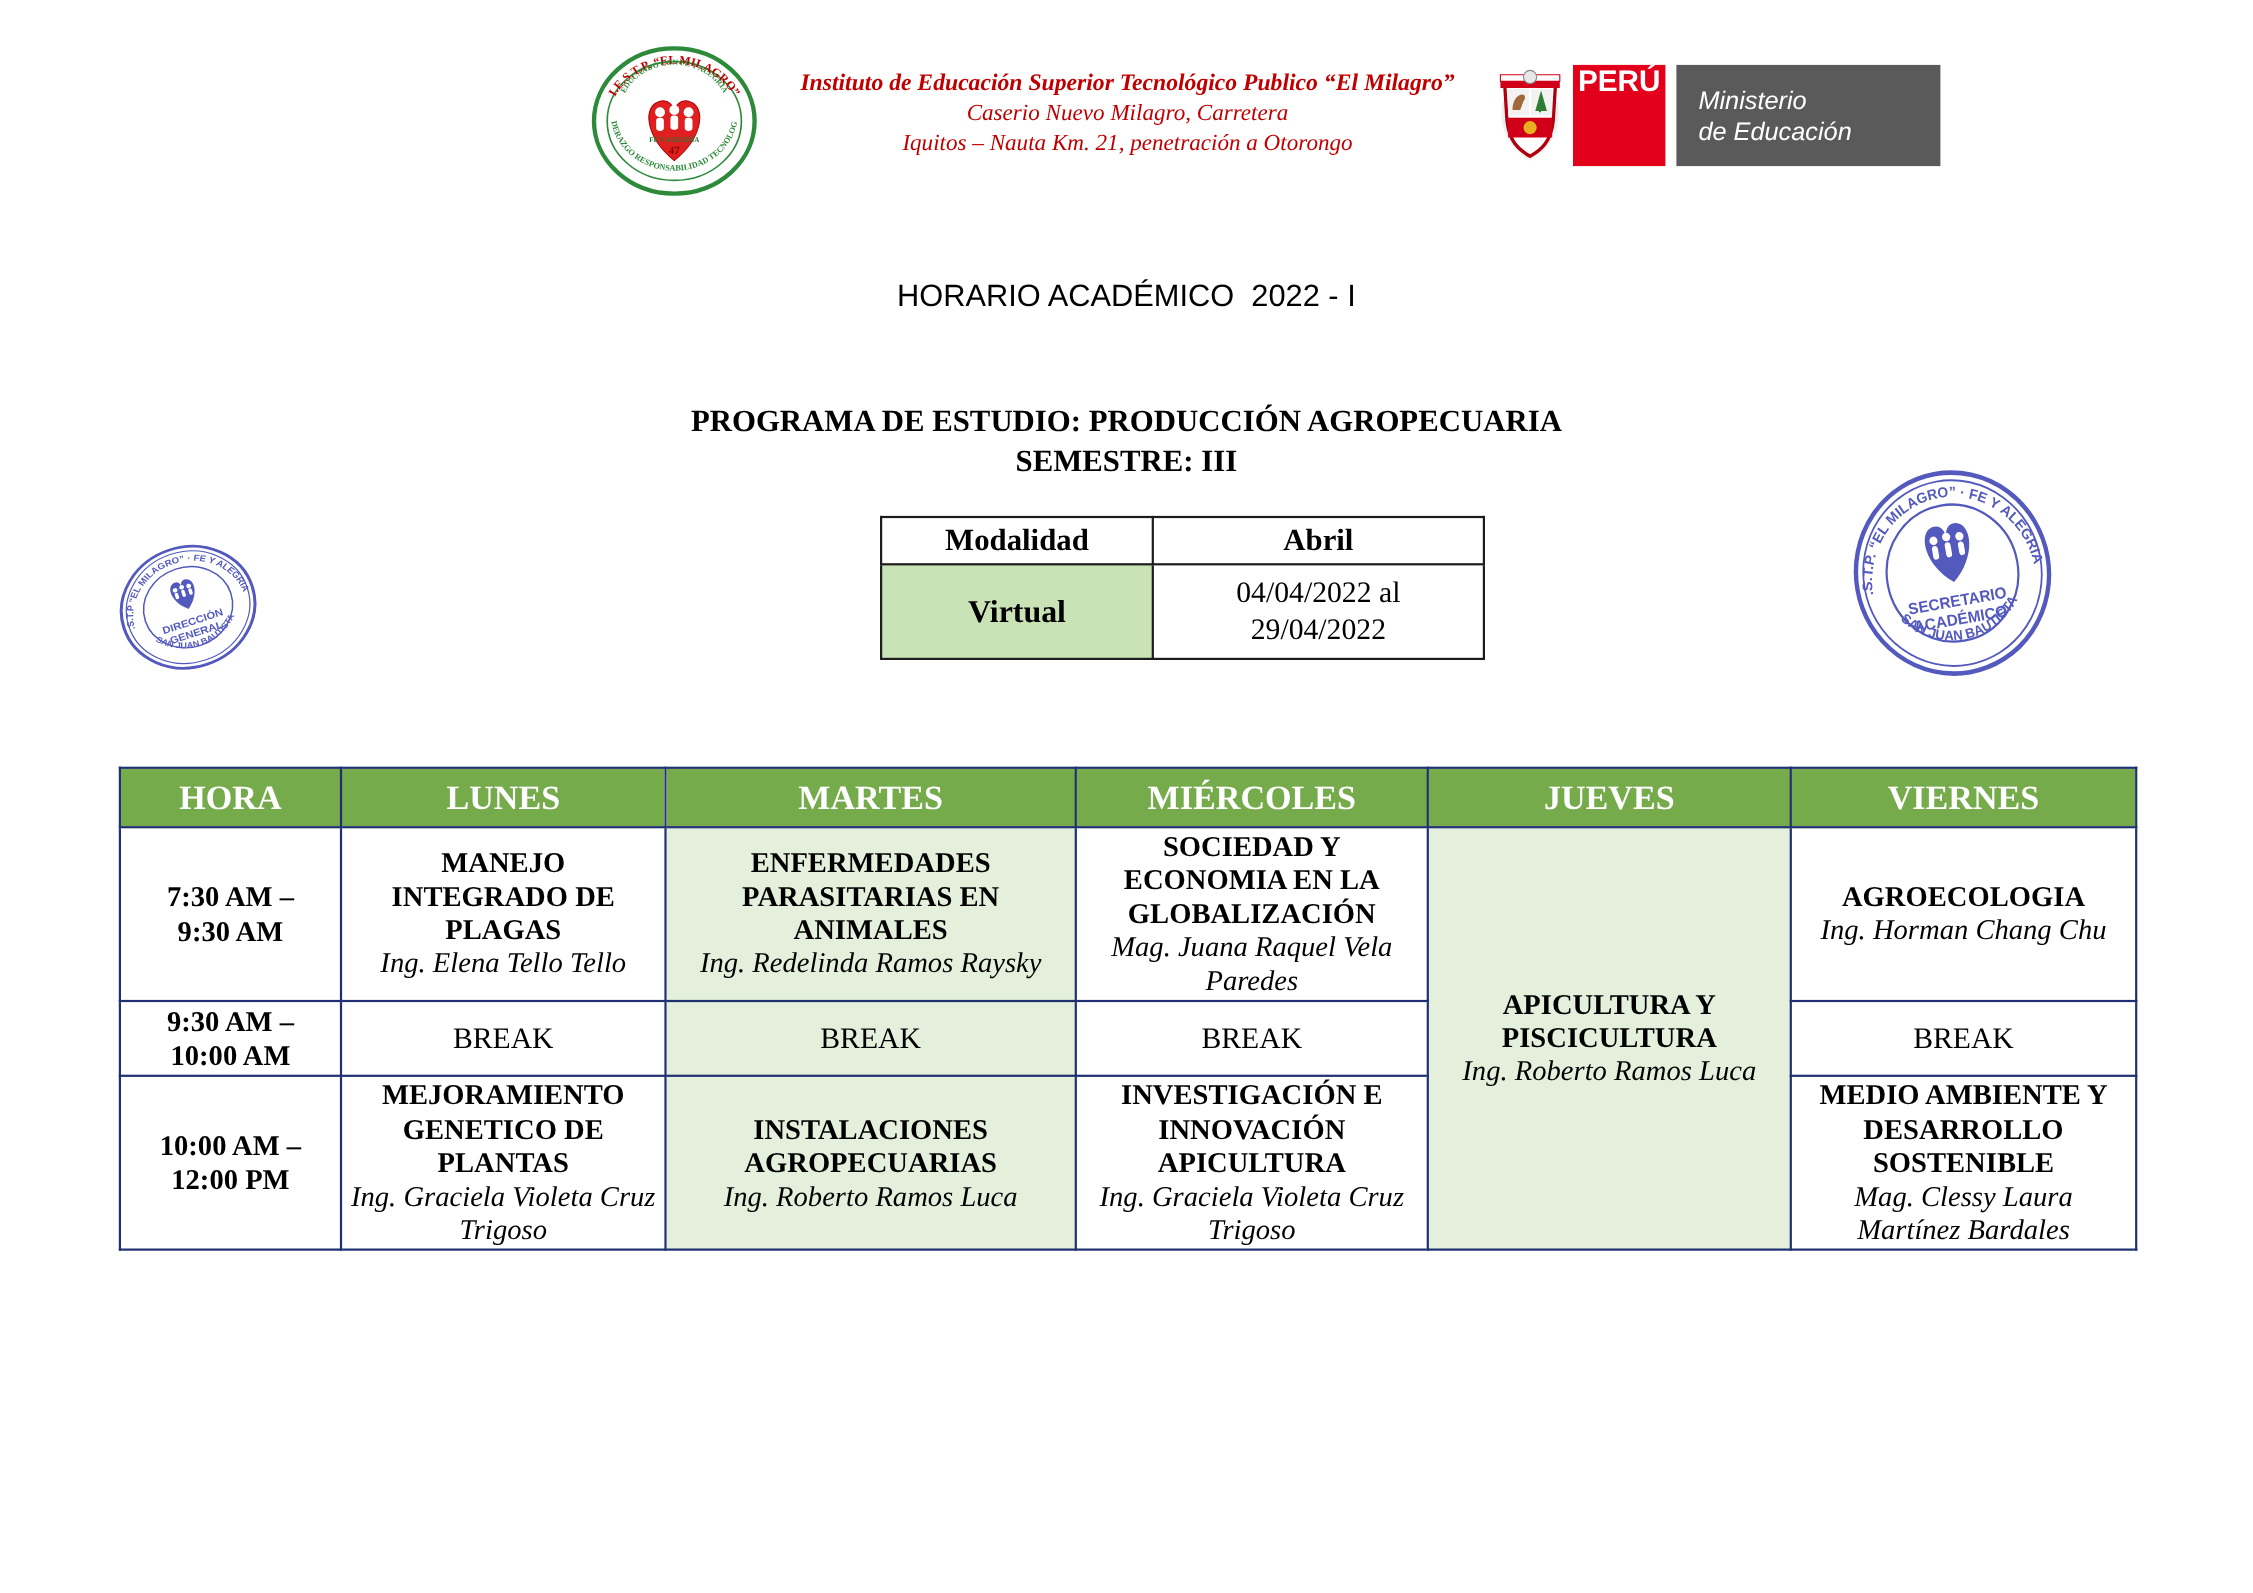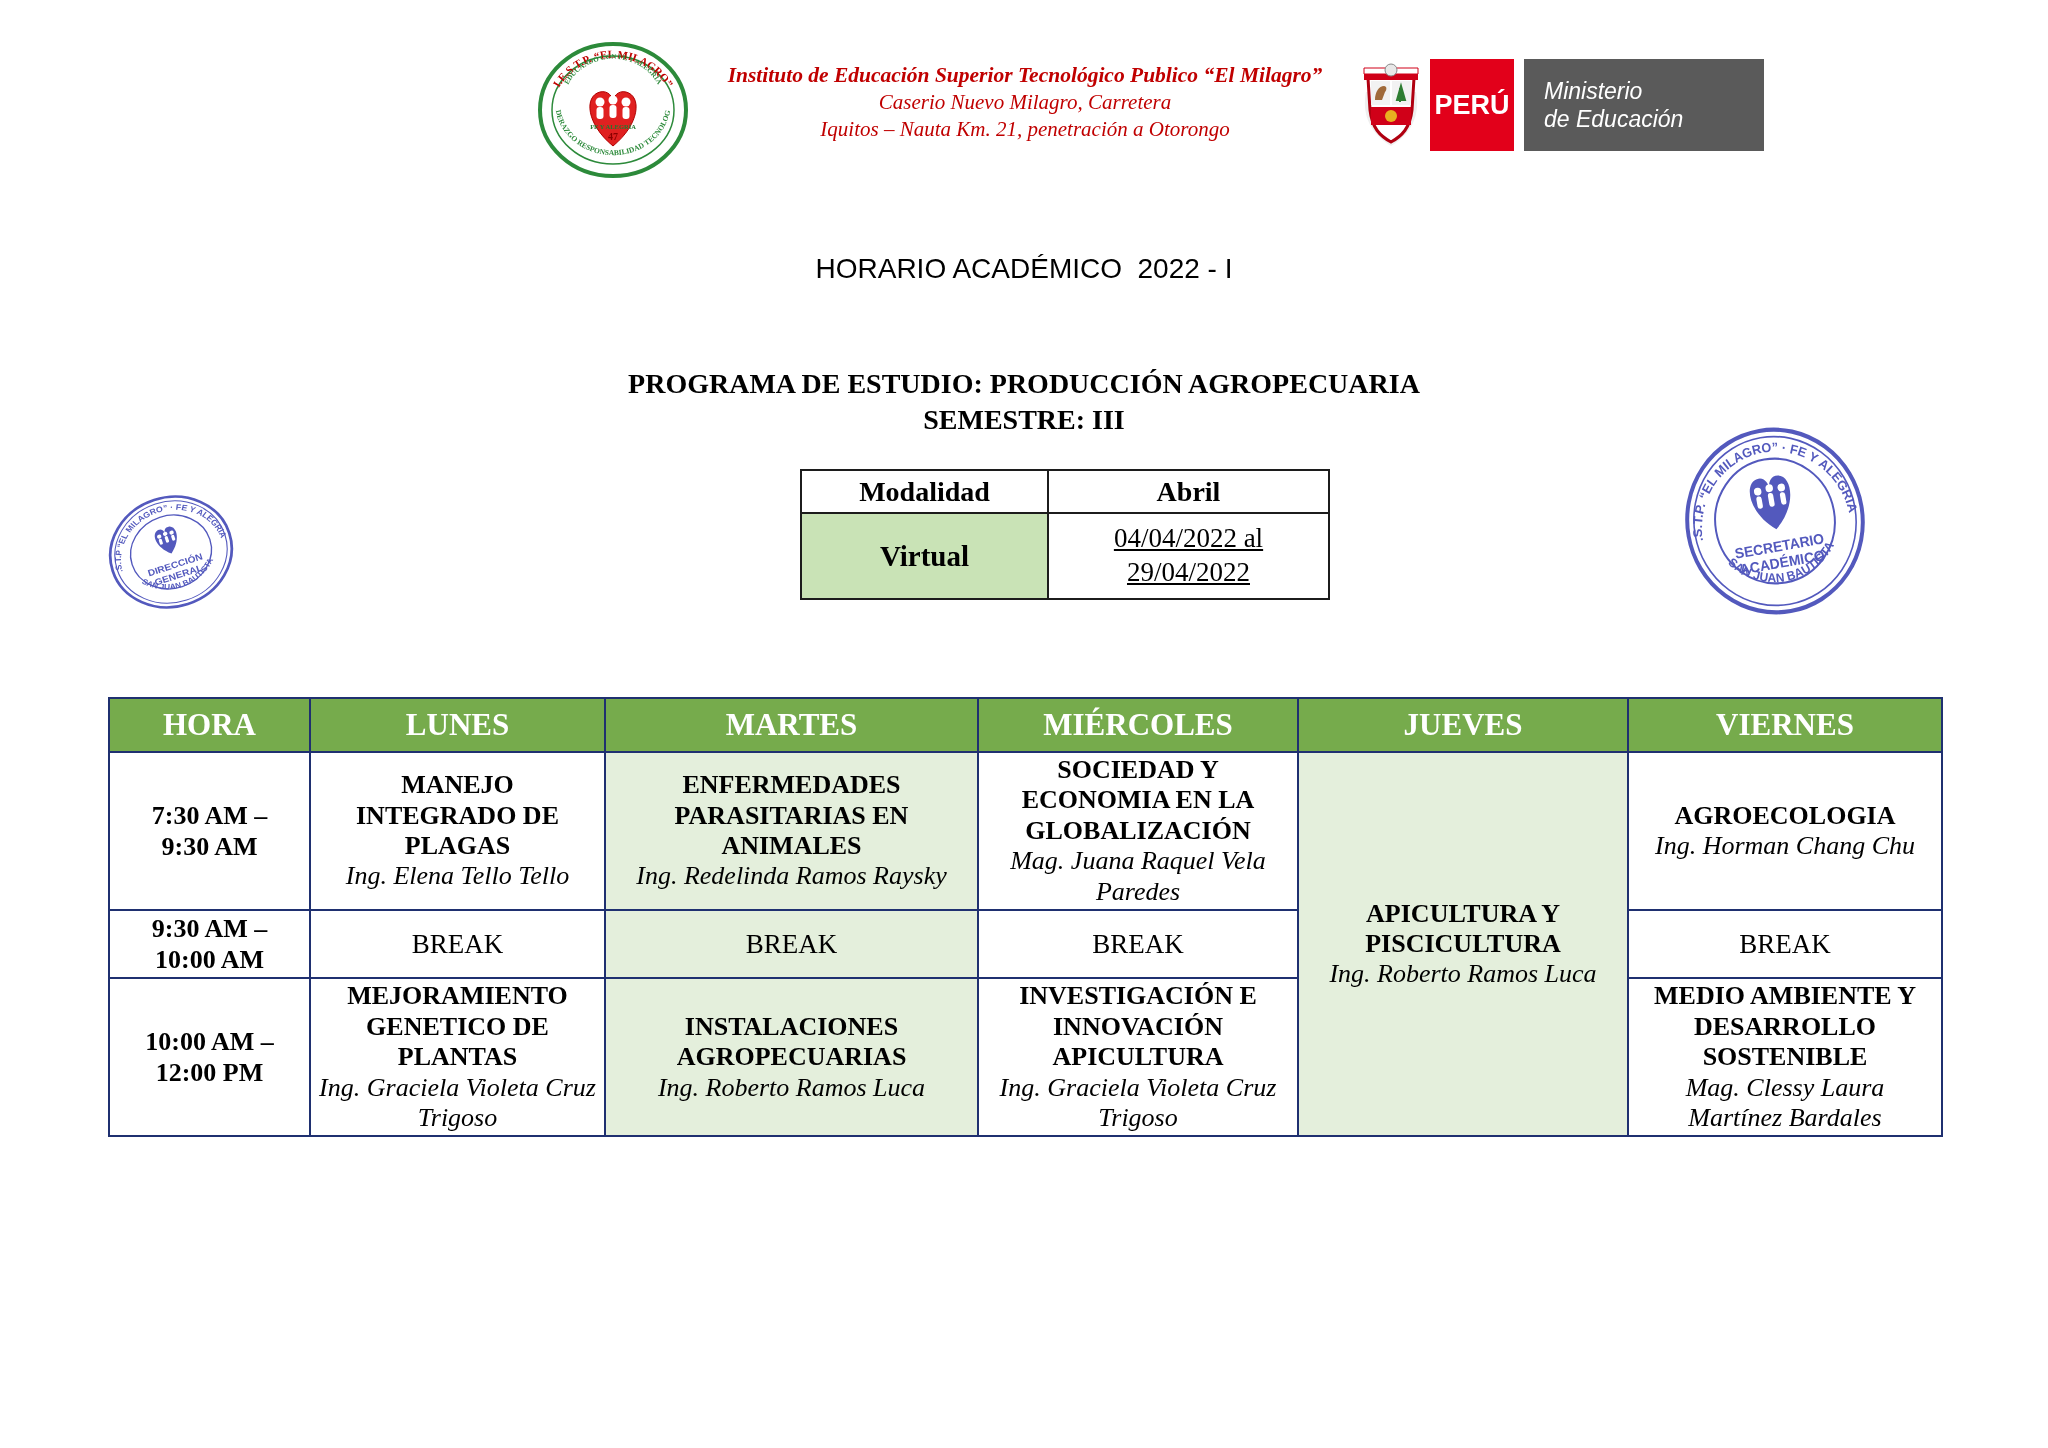--- a/index.html
+++ b/index.html
@@ -8,38 +8,38 @@
   .abs{position:absolute;}
   .center{text-align:center;}
   .pre{white-space:pre;}
 
   
   #org-block{left:690px;top:62px;width:670px;text-align:center;color:#c00000;line-height:27px;}
   .org-line{font-style:italic;font-size:21px;}
   .org-line.bold{font-weight:bold;font-size:21.5px;}
 
   #peru-brand{left:1362px;top:58px;height:94px;display:flex;align-items:center;gap:10px;}
-  #peru-red-box{width:84px;height:92px;background:#e2001a;color:#fff;display:flex;align-items:center;justify-content:center;
+  #peru-red-box{width:84px;height:92px;background:#e2001a;color:#fff;display:flex;justify-content:center;
     font-family:"Liberation Sans",sans-serif;font-weight:bold;font-size:27px;}
   #ministry-box{width:240px;height:92px;background:#5a5a5a;color:#fff;display:flex;flex-direction:column;justify-content:center;
     font-family:"Liberation Sans",sans-serif;font-size:23px;line-height:28px;padding-left:20px;box-sizing:border-box;font-style:italic;}
 
   
   #motto{left:0;right:0;top:213px;font-family:"Liberation Sans",sans-serif;font-weight:bold;font-size:29px;letter-spacing:-0.5px;}
   #academic-title{left:0;right:0;top:253px;font-family:"Liberation Sans",sans-serif;font-size:28px;}
   #program-title{left:0;right:0;top:368px;font-weight:bold;font-size:28px;}
   #semester-title{left:0;right:0;top:404px;font-weight:bold;font-size:28px;}
 
   
   #modality-table{left:800px;top:469px;border-collapse:collapse;}
   #modality-table td{border:2.5px solid #1c1c1c;text-align:center;vertical-align:middle;}
   #modality-table .hdr{width:243px;height:39px;font-weight:bold;font-size:28px;background:#fff;}
   #modality-table .body-cell{height:82px;font-size:27px;line-height:1.25;}
   #modality-table .virtual{background:#c9e3b6;font-weight:bold;font-size:29px;}
-  #modality-table .dates{width:243px;padding:0 18px;text-decoration:underline;}
+  #modality-table .dates{width:243px;padding:0 28px;}
 
   
   .stamp{opacity:0.88;}
   #stamp-left{left:106px;top:494px;transform:rotate(-18deg);}
   #stamp-right{left:1682px;top:424px;transform:rotate(-10deg);}
 
   
   #schedule-table{left:108px;top:697px;border-collapse:collapse;table-layout:fixed;}
   #schedule-table td,#schedule-table th{border:2.5px solid #1f3070;text-align:center;vertical-align:middle;padding:2px 8px;overflow:hidden;}
   #schedule-table th{background:#76ab4c;color:#ffffff;font-size:31px;font-weight:bold;height:48px;}

